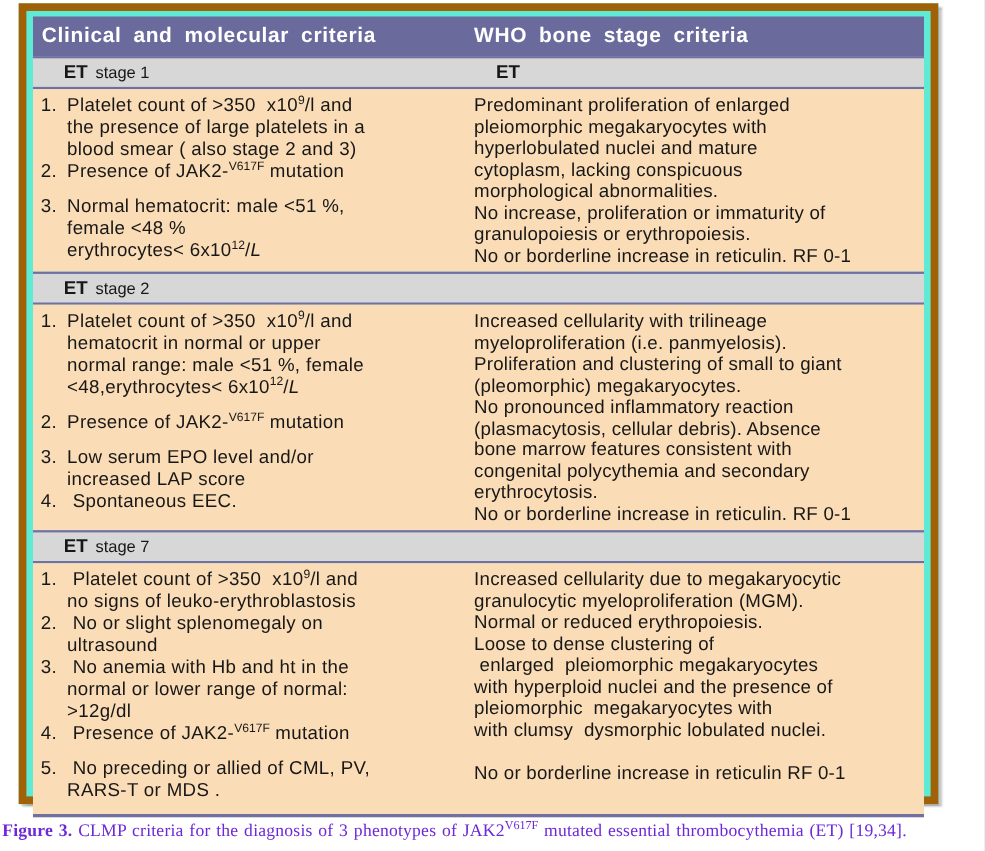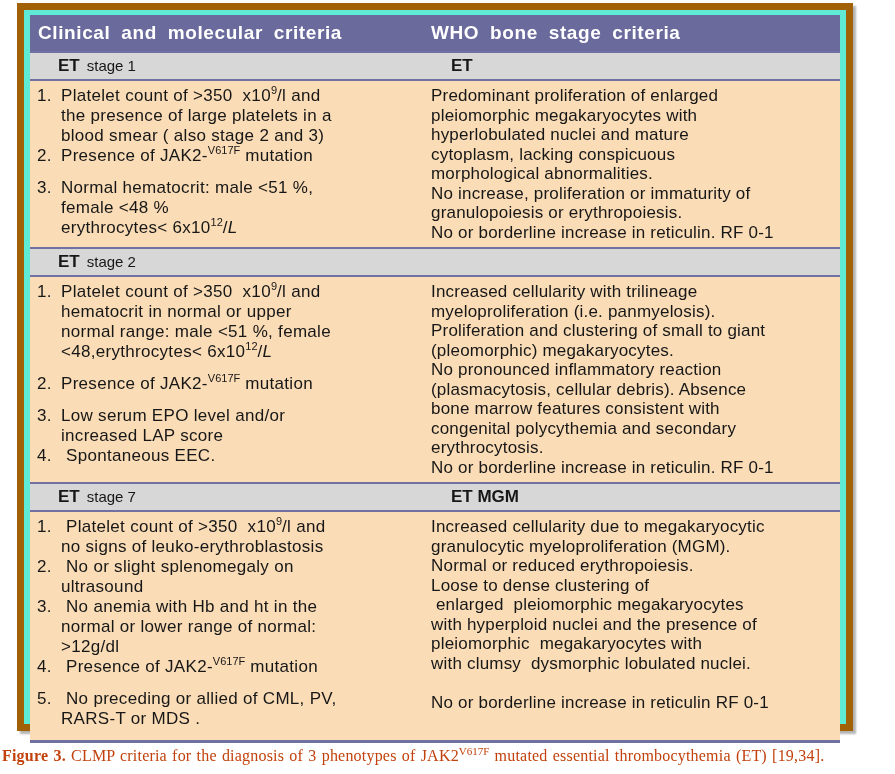--- a/index.html
+++ b/index.html
@@ -22,21 +22,21 @@
   .s1{min-height:150px;} .s2{min-height:182px;} .s3{min-height:218px;}
   .item{display:flex;}
   .item.gap{margin-top:12px;}
   .num{width:27px;flex:none;padding-left:3px;box-sizing:border-box;}
   .itext{flex:1;white-space:nowrap;}
   sup{font-size:11px;line-height:0;vertical-align:super;letter-spacing:0;}
   i{font-style:italic;}
   .bottom-rule{height:3px;background:#7070a2;}
   .caption{position:absolute;left:2px;top:747px;width:892px;
     font-family:"Liberation Serif",serif;font-size:16px;letter-spacing:.2px;word-spacing:1px;
-    color:#c2410c;white-space:nowrap;}
+    color:#6d28d9;white-space:nowrap;}
   .caption b{font-weight:bold;}
 </style>
 </head>
 <body>
 
 <div class="frame">
 
   <div class="thead">
     <div class="col-l">Clinical and molecular criteria</div>
     <div class="col-r">WHO bone stage criteria</div>
@@ -90,21 +90,20 @@
           <div class="itext">&nbsp;Spontaneous EEC.</div>
         </div>
       </div>
     <div class="col-r">Increased cellularity with trilineage<br>myeloproliferation (i.e. panmyelosis).<br>Proliferation and clustering of small to giant<br>(pleomorphic) megakaryocytes.<br>No pronounced inflammatory reaction<br>(plasmacytosis, cellular debris). Absence<br>bone marrow features consistent with<br>congenital polycythemia and secondary<br>erythrocytosis.<br>No or borderline increase in reticulin. RF 0-1</div>
   </div>
 
   <div class="stage-band">
     <div class="col-l">
       <span class="stage-bold">ET</span><span class="stage-rest">stage 7</span>
     </div>
-    <div class="col-r who-title">ET MGM</div>
   </div>
   <div class="sec-body s3">
     <div class="col-l">
         <div class="item">
           <span class="num">1.</span>
           <div class="itext">&nbsp;Platelet count of &gt;350 &nbsp;x10<sup>9</sup>/l and<br>no signs of leuko-erythroblastosis</div>
         </div>
         <div class="item">
           <span class="num">2.</span>
           <div class="itext">&nbsp;No or slight splenomegaly on<br>ultrasound</div>

